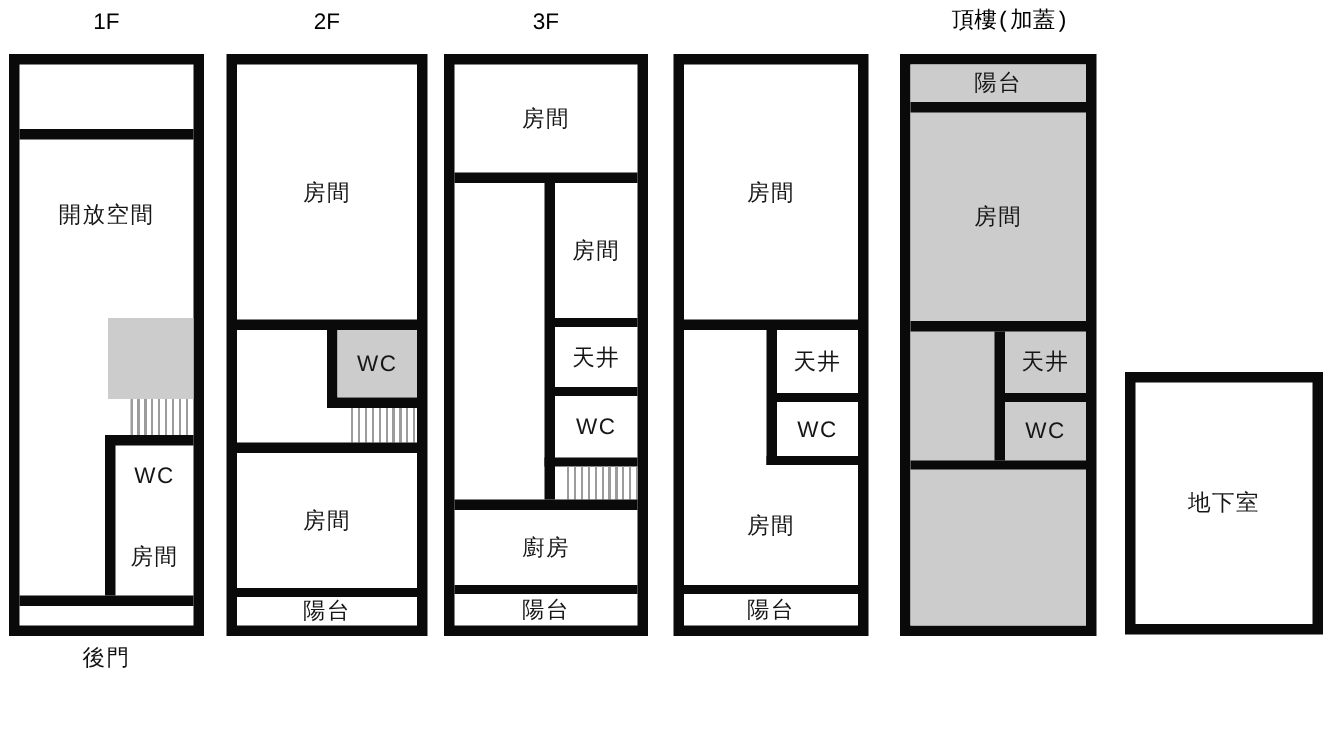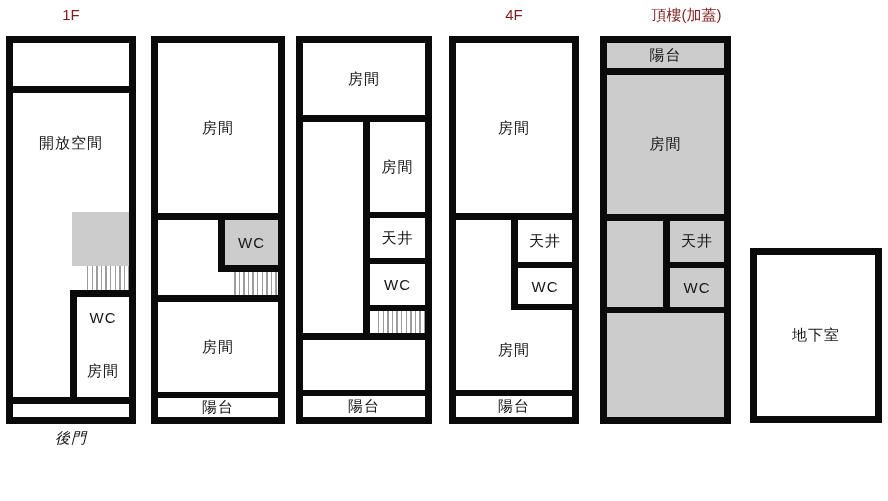--- a/index.html
+++ b/index.html
@@ -2,56 +2,57 @@
 <html style="--wall: #0a0a0a; --room-fill: #cccccc; --stair-line: #9c9c9c;"><head>
 <meta charset="utf-8">
 <style>
   html, body { margin:0; padding:0; background:#ffffff; }
   .canvas {
     position:relative; width:888px; height:501px; background:#ffffff;
     font-family:"Liberation Sans", sans-serif; color:#1a1a1a; overflow:hidden;
   }
   .floor-title {
     position:absolute; top:6px; height:18px; line-height:18px;
-    text-align:center; font-size:15px; color:#7f1d1d;
+    text-align:center; font-size:15px; color:#000000;
   }
   .plan {
     position:absolute; top:36px; height:388px; box-sizing:border-box;
     border:7px solid var(--wall, #0a0a0a); background:#ffffff;
   }
   .plan-inner { position:absolute; left:0; top:0; right:0; bottom:0; }
   .roof-bg { background:var(--room-fill, #cccccc); }
   .room {
     position:absolute; display:flex; align-items:center; justify-content:center;
     font-size:15px; letter-spacing:1px; white-space:nowrap; color:#161616;
   }
   .gray { background:var(--room-fill, #cccccc); }
   .wall { position:absolute; background:var(--wall, #0a0a0a); }
   .hatch {
     position:absolute;
     background-image:repeating-linear-gradient(to right,
       var(--stair-line, #9c9c9c) 0, var(--stair-line, #9c9c9c) 1.5px,
       transparent 1.5px, transparent 4.6px);
   }
   .below-label {
-    position:absolute; text-align:center; font-size:15px; letter-spacing:1px; color:#111;font-style:italic;
+    position:absolute; text-align:center; font-size:15px; letter-spacing:1px; color:#111;
   }
   .caption {
     position:absolute; left:0; top:479px; width:844px; text-align:center;
     font-size:14px; letter-spacing:1px; color:#222;
   }
 </style>
 </head>
 <body>
 
 <div class="canvas">
 
   <div class="floor-title" style="left:6px;width:130px;">1F</div>
-  <div class="floor-title" style="left:449px;width:130px;">4F</div>
-  <div class="floor-title" style="left:621px;width:131px;">頂樓(加蓋)</div>
+  <div class="floor-title" style="left:151px;width:134px;">2F</div>
+  <div class="floor-title" style="left:296px;width:136px;">3F</div>
+  <div class="floor-title" style="left:608px;width:131px;font-family:Liberation Mono, monospace;">頂樓(加蓋)</div>
 
   <div class="plan" style="left:6px;width:130px;">
     <div class="plan-inner">
       <div class="wall" style="left:0;top:43px;width:116px;height:7px;"></div>
       <div class="room" style="left:0;top:50px;width:116px;height:100px;">開放空間</div>
       <div class="room gray" style="left:59px;top:169px;width:57px;height:54px;"></div>
       <div class="hatch" style="left:74px;top:223px;width:42px;height:24px;"></div>
       <div class="wall" style="left:57px;top:247px;width:59px;height:7px;"></div>
       <div class="wall" style="left:57px;top:247px;width:7px;height:107px;"></div>
       <div class="room" style="left:64px;top:247px;width:52px;height:55px;">WC</div>
@@ -82,20 +83,21 @@
       <div class="wall" style="left:0;top:72px;width:122px;height:7px;"></div>
       <div class="wall" style="left:60px;top:79px;width:7px;height:211px;"></div>
       <div class="room" style="left:67px;top:79px;width:55px;height:90px;">房間</div>
       <div class="wall" style="left:67px;top:169px;width:55px;height:6px;"></div>
       <div class="room" style="left:67px;top:175px;width:55px;height:40px;">天井</div>
       <div class="wall" style="left:67px;top:215px;width:55px;height:6px;"></div>
       <div class="room" style="left:67px;top:221px;width:55px;height:41px;">WC</div>
       <div class="wall" style="left:60px;top:262px;width:62px;height:6px;"></div>
       <div class="hatch" style="left:75px;top:268px;width:47px;height:22px;"></div>
       <div class="wall" style="left:0;top:290px;width:122px;height:7px;"></div>
+      <div class="room" style="left:0;top:297px;width:122px;height:50px;">廚房</div>
       <div class="wall" style="left:0;top:347px;width:122px;height:6px;"></div>
       <div class="room" style="left:0;top:353px;width:122px;height:21px;">陽台</div>
     </div>
   </div>
 
   <div class="plan" style="left:449px;width:130px;">
     <div class="plan-inner">
       <div class="room" style="left:0;top:0;width:116px;height:170px;">房間</div>
       <div class="wall" style="left:0;top:170px;width:116px;height:7px;"></div>
       <div class="wall" style="left:55px;top:177px;width:7px;height:90px;"></div>

